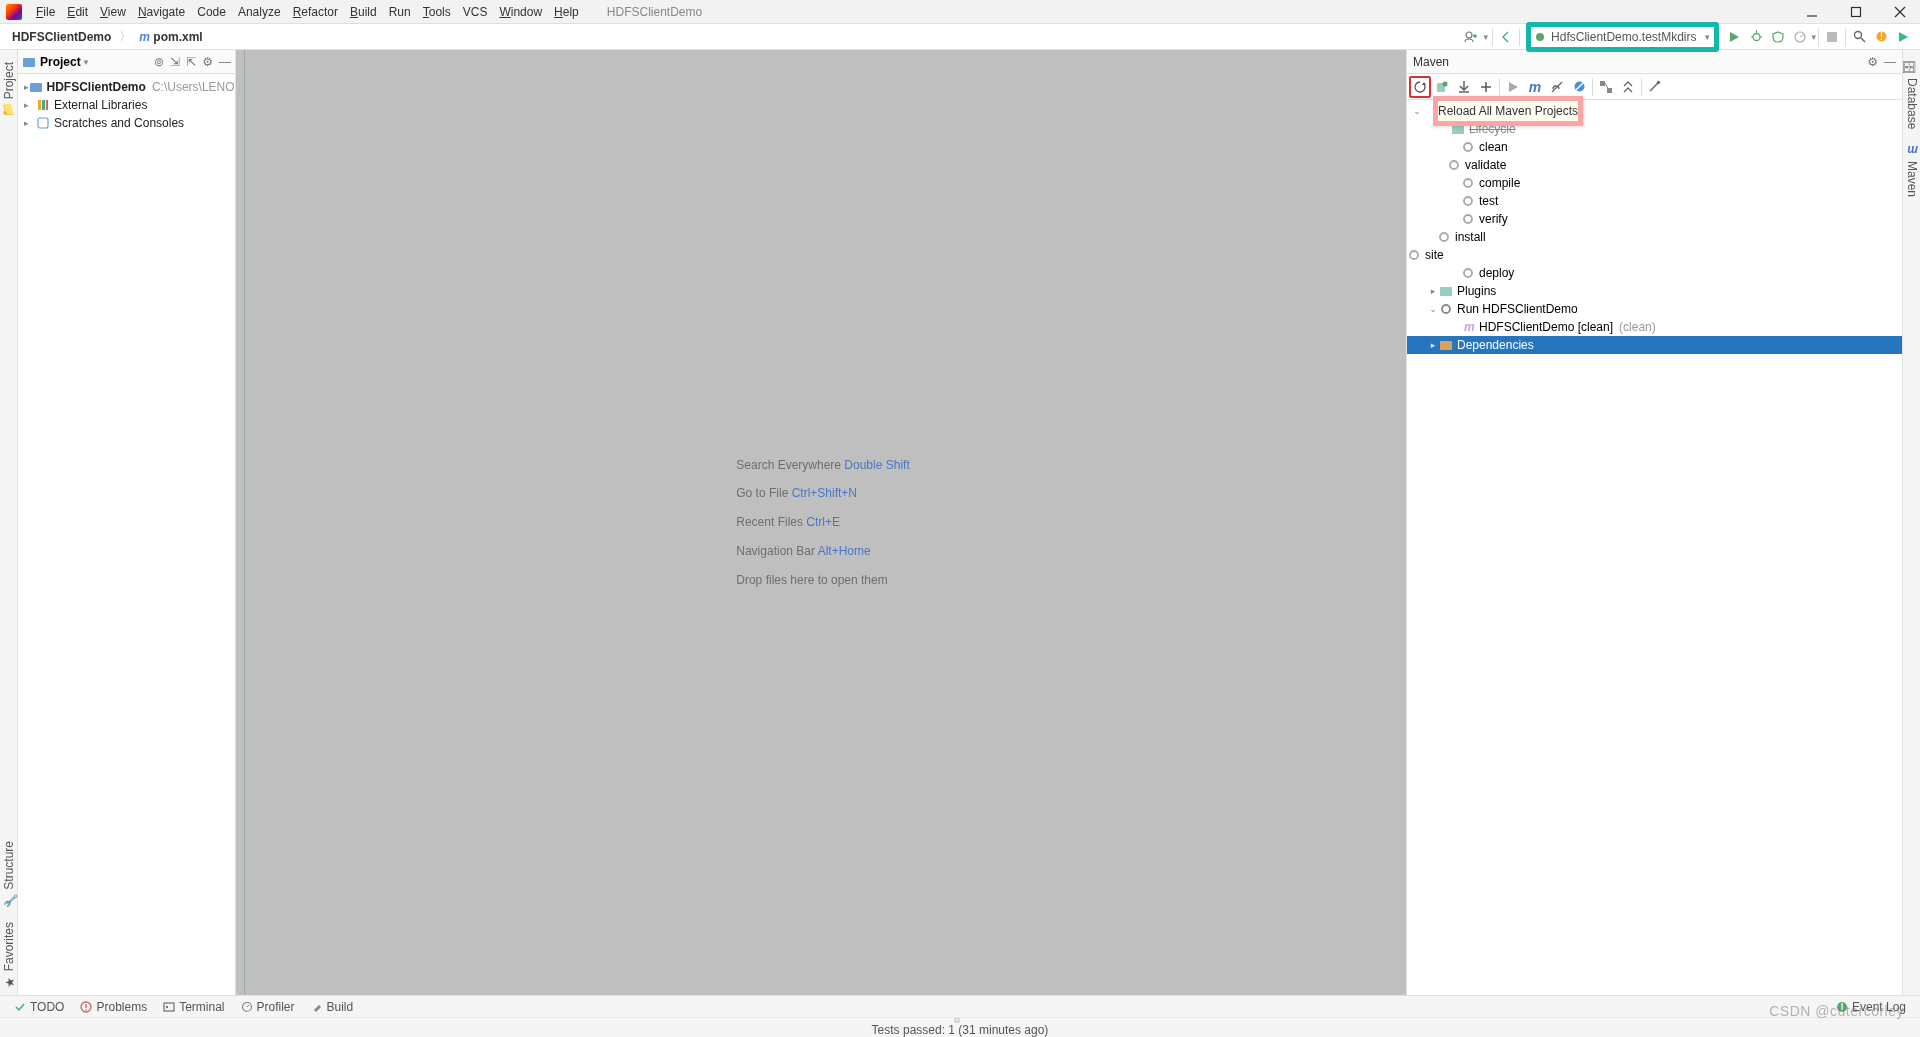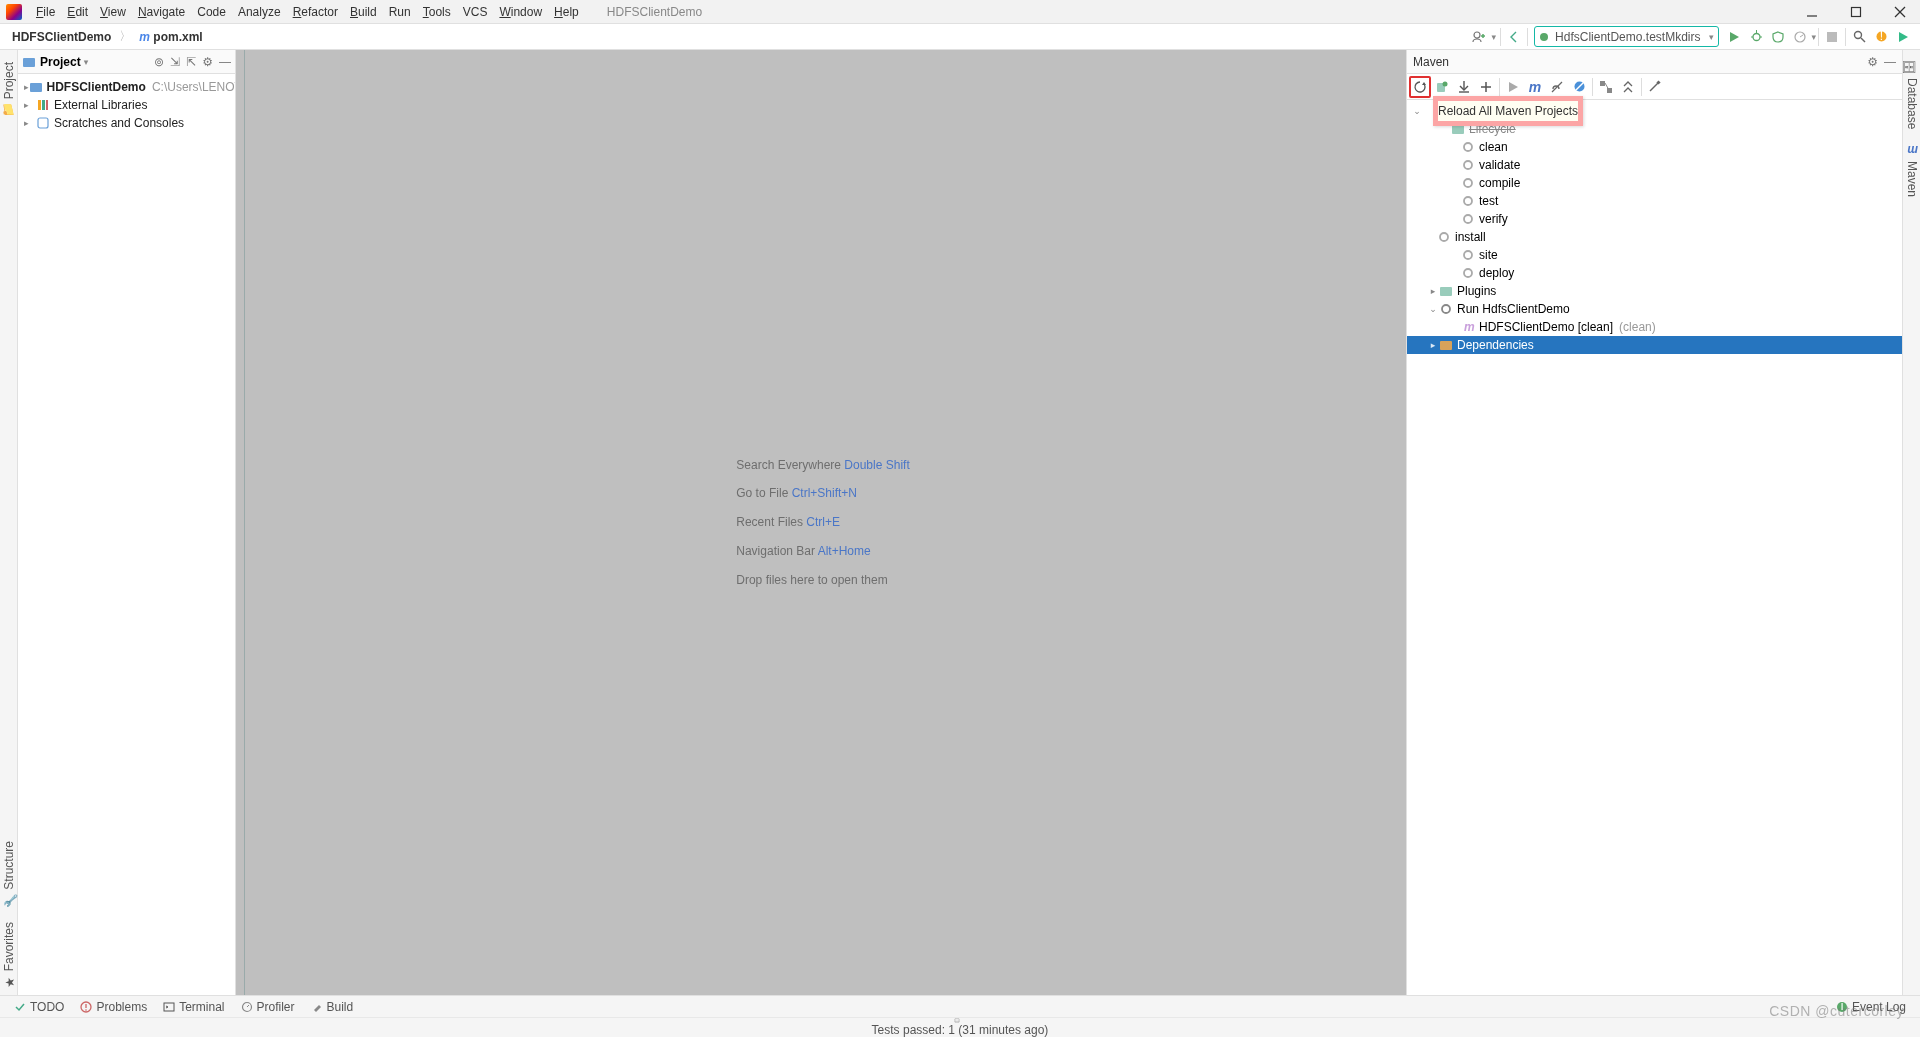--- a/index.html
+++ b/index.html
@@ -11,21 +11,21 @@
 .project-title{margin-left:22px;color:#888;}
 .win-controls{margin-left:auto;display:flex;gap:16px;align-items:center;}
 .win-btn{width:28px;height:20px;display:flex;align-items:center;justify-content:center;color:#555;}
 .breadcrumb-bar{height:26px;background:#fff;border-bottom:1px solid #e0e0e0;display:flex;align-items:center;padding:0 6px;}
 .breadcrumb-item{padding:2px 6px;font-weight:600;color:#333;}
 .breadcrumb-sep{color:#aaa;padding:0 2px;}
 .bc-maven{color:#4a86e8;font-style:italic;font-weight:bold;}
 .toolbar-right{margin-left:auto;display:flex;align-items:center;gap:0;}
 .tb-btn{width:22px;height:22px;display:flex;align-items:center;justify-content:center;border:none;background:none;}
 .tb-sep{width:1px;height:18px;background:#ddd;margin:0 2px;}
-.config-dd{height:21px;border:1px solid #14b8a6;border-radius:3px;padding:0 18px 0 20px;display:flex;align-items:center;position:relative;color:#555;margin:0 4px;}
+.config-dd{height:30px;border:5px solid #14b8a6;border-radius:3px;padding:0 18px 0 20px;display:flex;align-items:center;position:relative;color:#555;margin:0 4px;}
 .config-dd::before{content:"";position:absolute;left:5px;width:8px;height:8px;border-radius:50%;background:#59a869;}
 .config-dd::after{content:"▾";position:absolute;right:5px;font-size:9px;color:#888;}
 .main{display:flex;height:calc(100% - 24px - 26px - 22px - 20px);}
 .left-gutter{width:18px;background:#f5f5f5;border-right:1px solid #e0e0e0;display:flex;flex-direction:column;align-items:center;padding-top:4px;}
 .vertical-tab{writing-mode:vertical-rl;transform:rotate(180deg);padding:8px 2px;color:#555;display:flex;align-items:center;gap:4px;}
 .vt-icon{width:12px;height:12px;transform:rotate(90deg);}
 .proj-panel{width:218px;background:#fff;border-right:1px solid #e0e0e0;display:flex;flex-direction:column;}
 .proj-header{height:24px;border-bottom:1px solid #e0e0e0;display:flex;align-items:center;padding:0 4px;background:#fafafa;}
 .proj-label{font-weight:600;margin-left:4px;}
 .proj-tools{margin-left:auto;display:flex;gap:6px;color:#777;}
@@ -337,21 +337,21 @@
             <rect x="1" y="3" width="12" height="9" fill="#9cb" rx="1"></rect>
           </svg>
           <span style="color:#888;text-decoration:line-through">Lifecycle</span>
         </div>
       <div class="m-row" style="padding-left:54px">
           <svg class="m-icon" viewBox="0 0 14 14">
             <circle cx="7" cy="7" r="4" fill="none" stroke="#aaa" stroke-width="1.8"></circle>
           </svg>
           <span>clean</span>
         </div>
-      <div class="m-row" style="padding-left:54px">
+      <div class="m-row" style="padding-left:40px">
           <svg class="m-icon" viewBox="0 0 14 14">
             <circle cx="7" cy="7" r="4" fill="none" stroke="#aaa" stroke-width="1.8"></circle>
           </svg>
           <span>validate</span>
         </div>
       <div class="m-row" style="padding-left:54px">
           <svg class="m-icon" viewBox="0 0 14 14">
             <circle cx="7" cy="7" r="4" fill="none" stroke="#aaa" stroke-width="1.8"></circle>
           </svg>
           <span>compile</span>
@@ -367,21 +367,21 @@
             <circle cx="7" cy="7" r="4" fill="none" stroke="#aaa" stroke-width="1.8"></circle>
           </svg>
           <span>verify</span>
         </div>
       <div class="m-row" style="padding-left:30px">
           <svg class="m-icon" viewBox="0 0 14 14">
             <circle cx="7" cy="7" r="4" fill="none" stroke="#aaa" stroke-width="1.8"></circle>
           </svg>
           <span>install</span>
         </div>
-      <div class="m-row" style="padding-left:54px">
+      <div class="m-row" style="">
           <svg class="m-icon" viewBox="0 0 14 14">
             <circle cx="7" cy="7" r="4" fill="none" stroke="#aaa" stroke-width="1.8"></circle>
           </svg>
           <span>site</span>
         </div>
       <div class="m-row" style="padding-left:54px">
           <svg class="m-icon" viewBox="0 0 14 14">
             <circle cx="7" cy="7" r="4" fill="none" stroke="#aaa" stroke-width="1.8"></circle>
           </svg>
           <span>deploy</span>
@@ -391,21 +391,21 @@
           <svg class="m-icon" viewBox="0 0 14 14">
             <rect x="1" y="3" width="12" height="9" fill="#9cb" rx="1"></rect>
           </svg>
           <span>Plugins</span>
         </div>
       <div class="m-row" style="padding-left:20px">
           <span class="m-arrow">⌄</span>
           <svg class="m-icon" viewBox="0 0 14 14">
             <circle cx="7" cy="7" r="4" fill="none" stroke="#888" stroke-width="1.8"></circle>
           </svg>
-          <span>Run HdfsClientDemo</span>
+          <span>Run HDFSClientDemo</span>
         </div>
       <div class="m-row" style="padding-left:54px">
           <svg class="m-icon" viewBox="0 0 14 14">
             <text x="3" y="11" font-size="11" font-style="italic" fill="#c9a0dc" font-weight="bold">m</text>
           </svg>
           <span>HDFSClientDemo [clean]</span> 
           <span class="tree-hint">(clean)</span>
         </div>
       <div class="m-row m-sel" style="padding-left:20px">
           <span class="m-arrow">▸</span>

